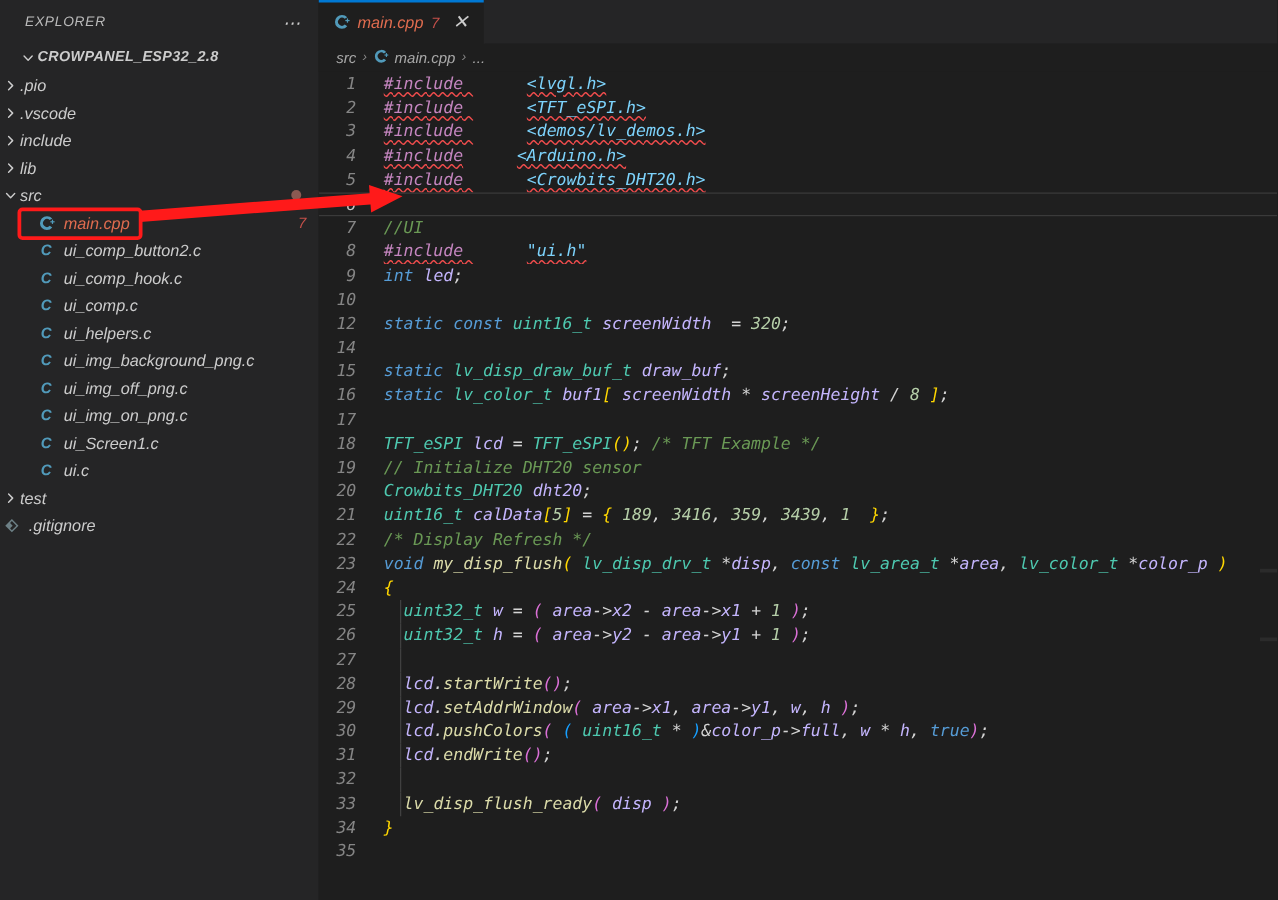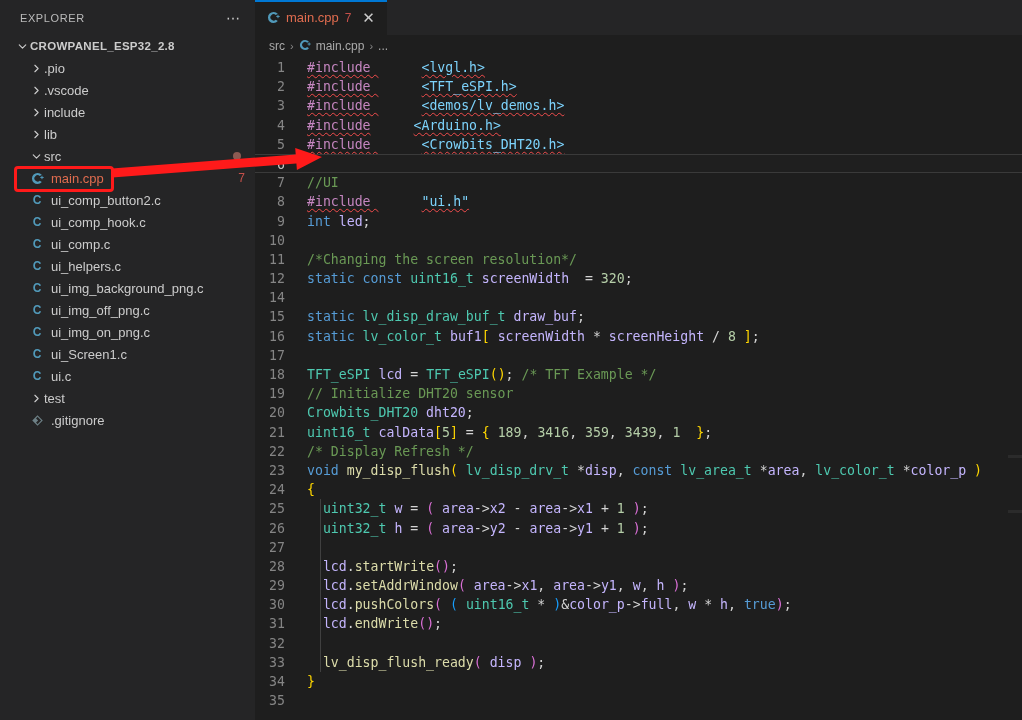--- a/index.html
+++ b/index.html
@@ -2,21 +2,21 @@
 <html><head>
 <meta charset="utf-8">
 <style>
   * { box-sizing: border-box; margin:0; padding:0; }
   html,body {
     width:1022px; height:720px;
     background:#1e1e1e;
     font-family:"Liberation Sans", sans-serif;
     overflow:hidden;
   }
-  #app { position:relative; width:1022px; height:616px; display:flex; }
+  #app { position:relative; width:1022px; height:616px; display:flex;font-style:italic; }
 
   
   .sidebar {
     width:255px; height:720px;
     background:#252526;
     color:#cccccc;
     display:flex; flex-direction:column;
     flex:0 0 255px;
   }
   .explorer-header {
@@ -37,21 +37,21 @@
     cursor:pointer;
   }
   .twisty {
     width:16px; height:16px; flex:0 0 16px;
     display:flex; align-items:center; justify-content:center;
     color:#cccccc;
   }
   .twisty svg { display:block; }
   .rootrow { padding-left:14px; }
   .rootlabel { font-weight:bold; font-size:11.5px; letter-spacing:.3px; color:#cccccc; }
-  .lvl1 { padding-left:28px; }
+  .lvl1 { padding-left:0; }
   .lvl2 { padding-left:28px; }
   .filelabel { color:#cccccc; }
   .ficon {
     width:18px; flex:0 0 18px; text-align:center;
     font-size:12px; font-weight:bold; margin-right:5px;
     display:inline-flex; align-items:center; justify-content:center;
   }
   .c-icon { color:#519aba; }
   .cpp-icon { color:#519aba; }
   .git-icon { color:#6d8086; }
@@ -352,24 +352,20 @@
         </div>
         <div class="cline">
           <span class="lno">9</span>
           <span class="ltext"><span class="kw">int</span><span class="plain"> </span><span class="var">led</span><span class="plain">;</span></span>
         </div>
         <div class="cline">
           <span class="lno">10</span>
           <span class="ltext"></span>
         </div>
         <div class="cline">
-          <span class="lno">11</span>
-          <span class="ltext"><span class="cmt">/*Changing the screen resolution*/</span></span>
-        </div>
-        <div class="cline">
           <span class="lno">12</span>
           <span class="ltext"><span class="kw">static</span><span class="plain"> </span><span class="kw">const</span><span class="plain"> </span><span class="type">uint16_t</span><span class="plain"> </span><span class="var">screenWidth</span><span class="plain">  = </span><span class="num">320</span><span class="plain">;</span></span>
         </div>
         <div class="cline">
           <span class="lno">14</span>
           <span class="ltext"></span>
         </div>
         <div class="cline">
           <span class="lno">15</span>
           <span class="ltext"><span class="kw">static</span><span class="plain"> </span><span class="type">lv_disp_draw_buf_t</span><span class="plain"> </span><span class="var">draw_buf</span><span class="plain">;</span></span>

